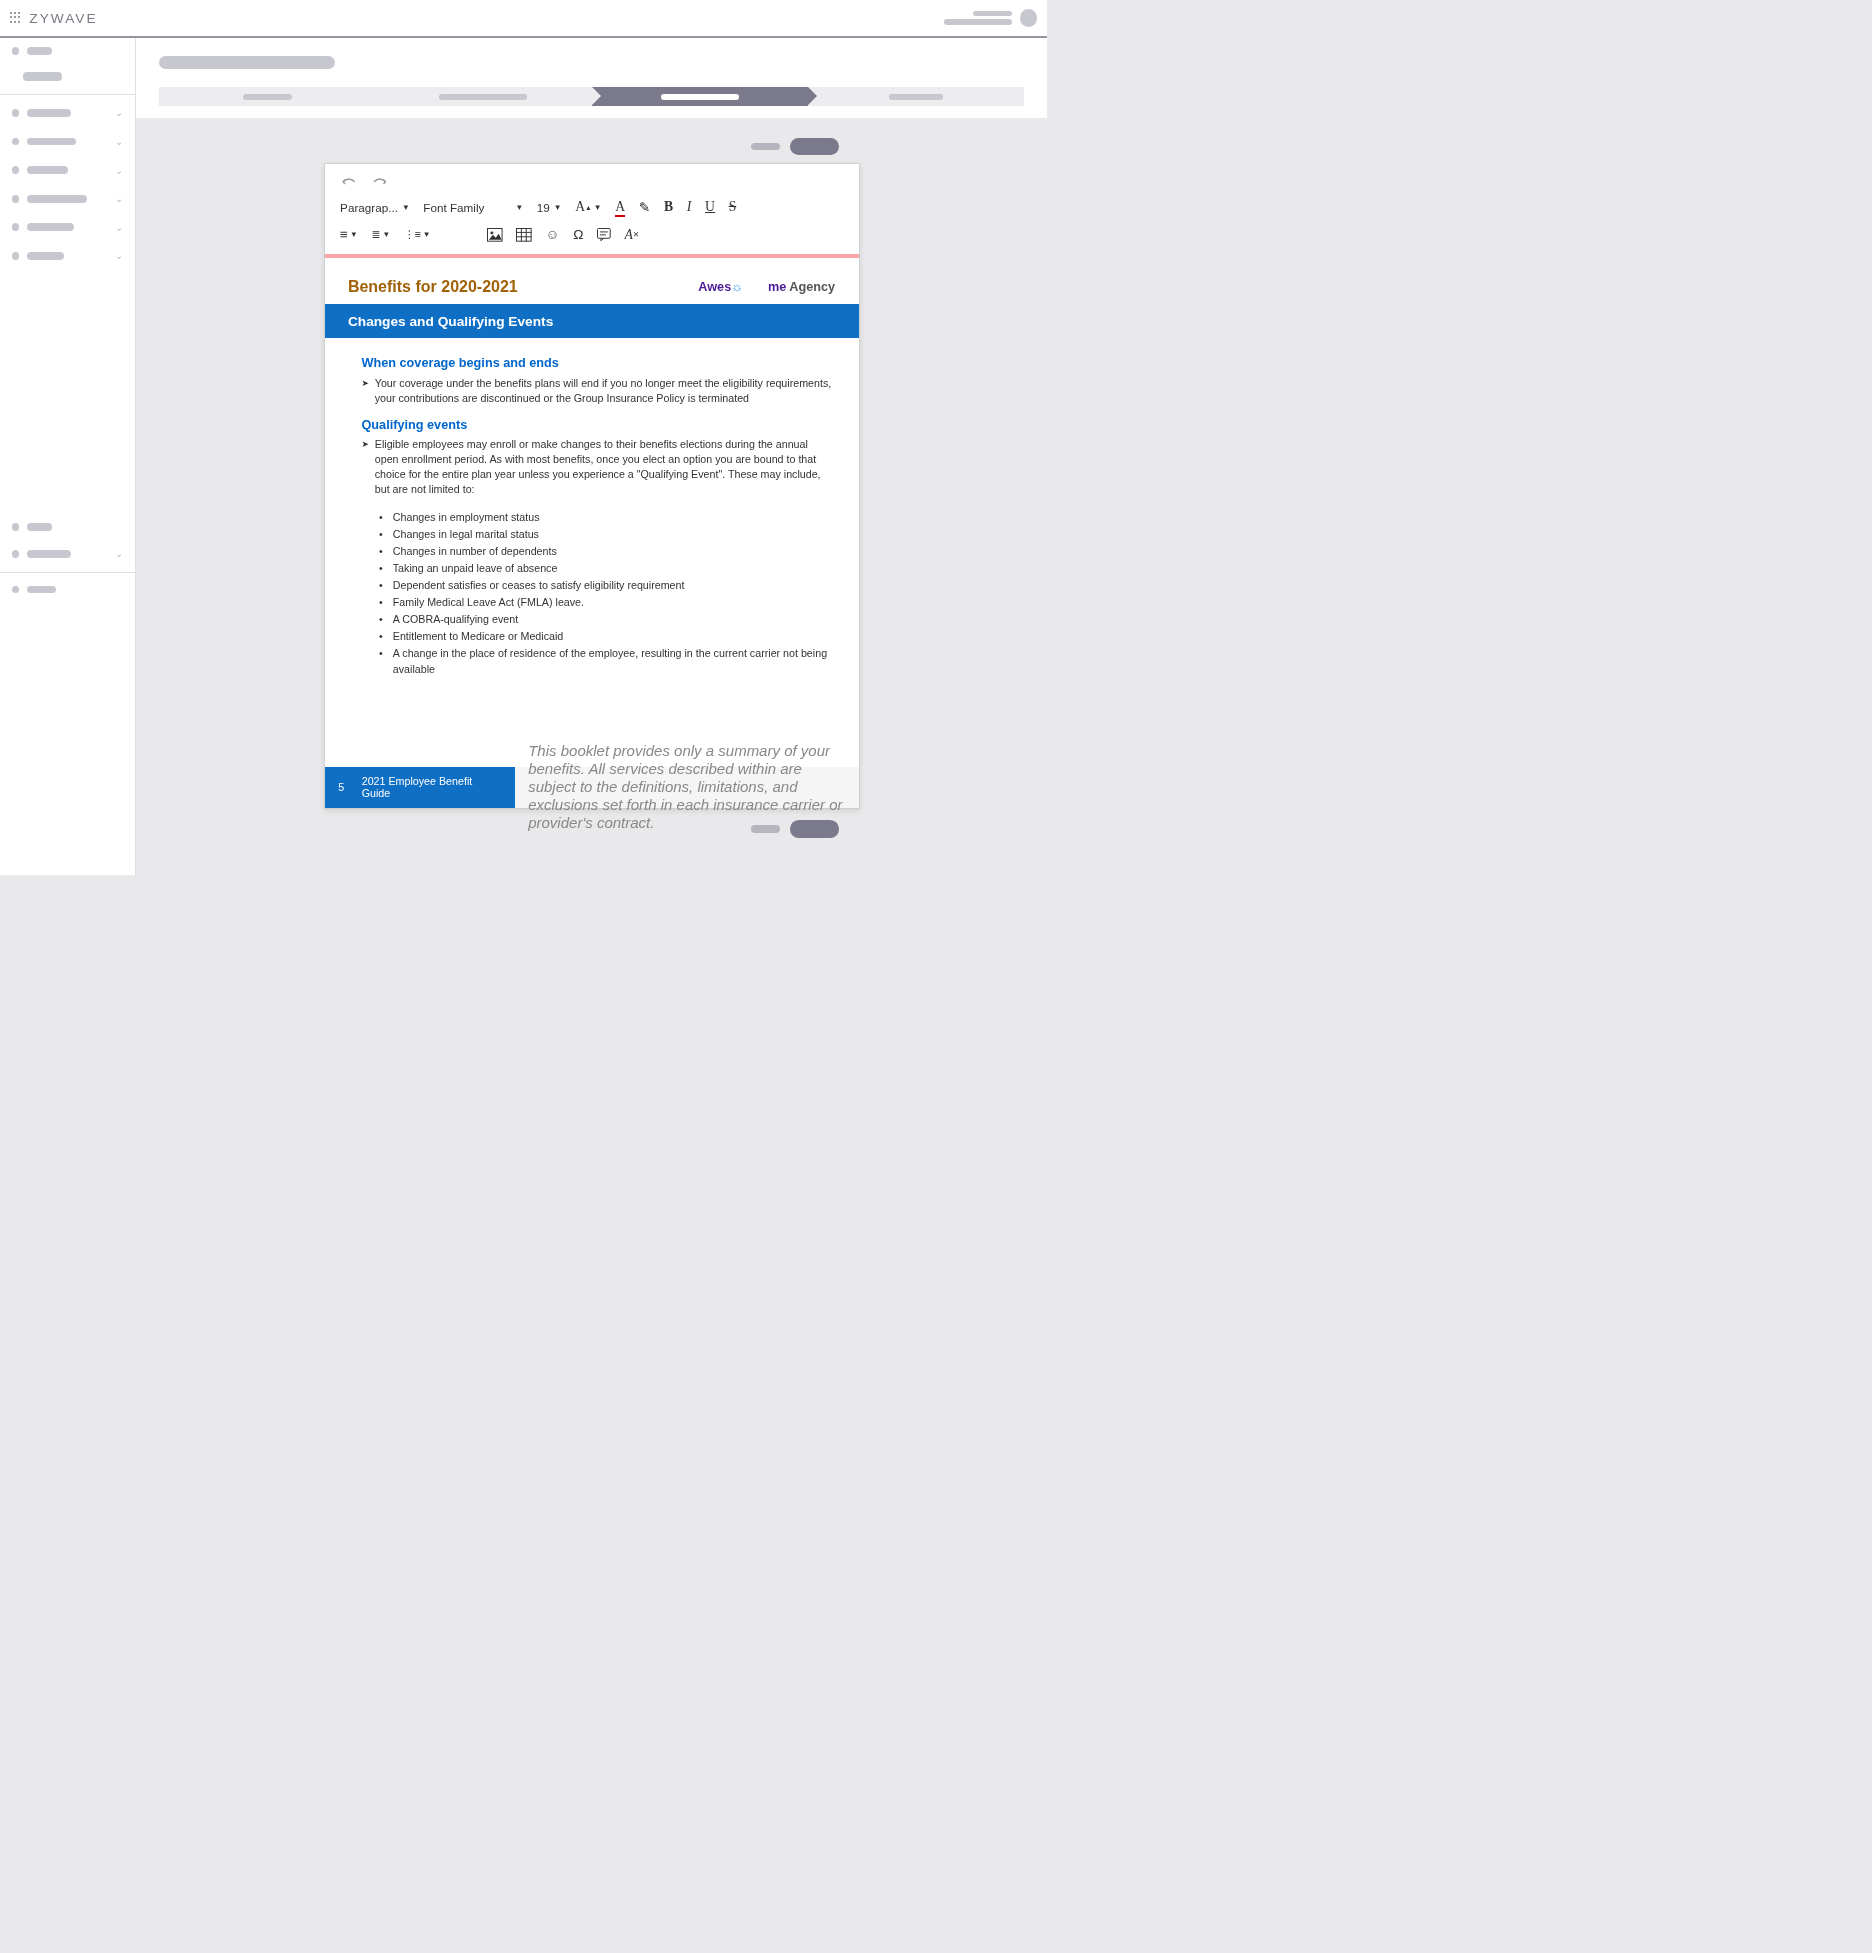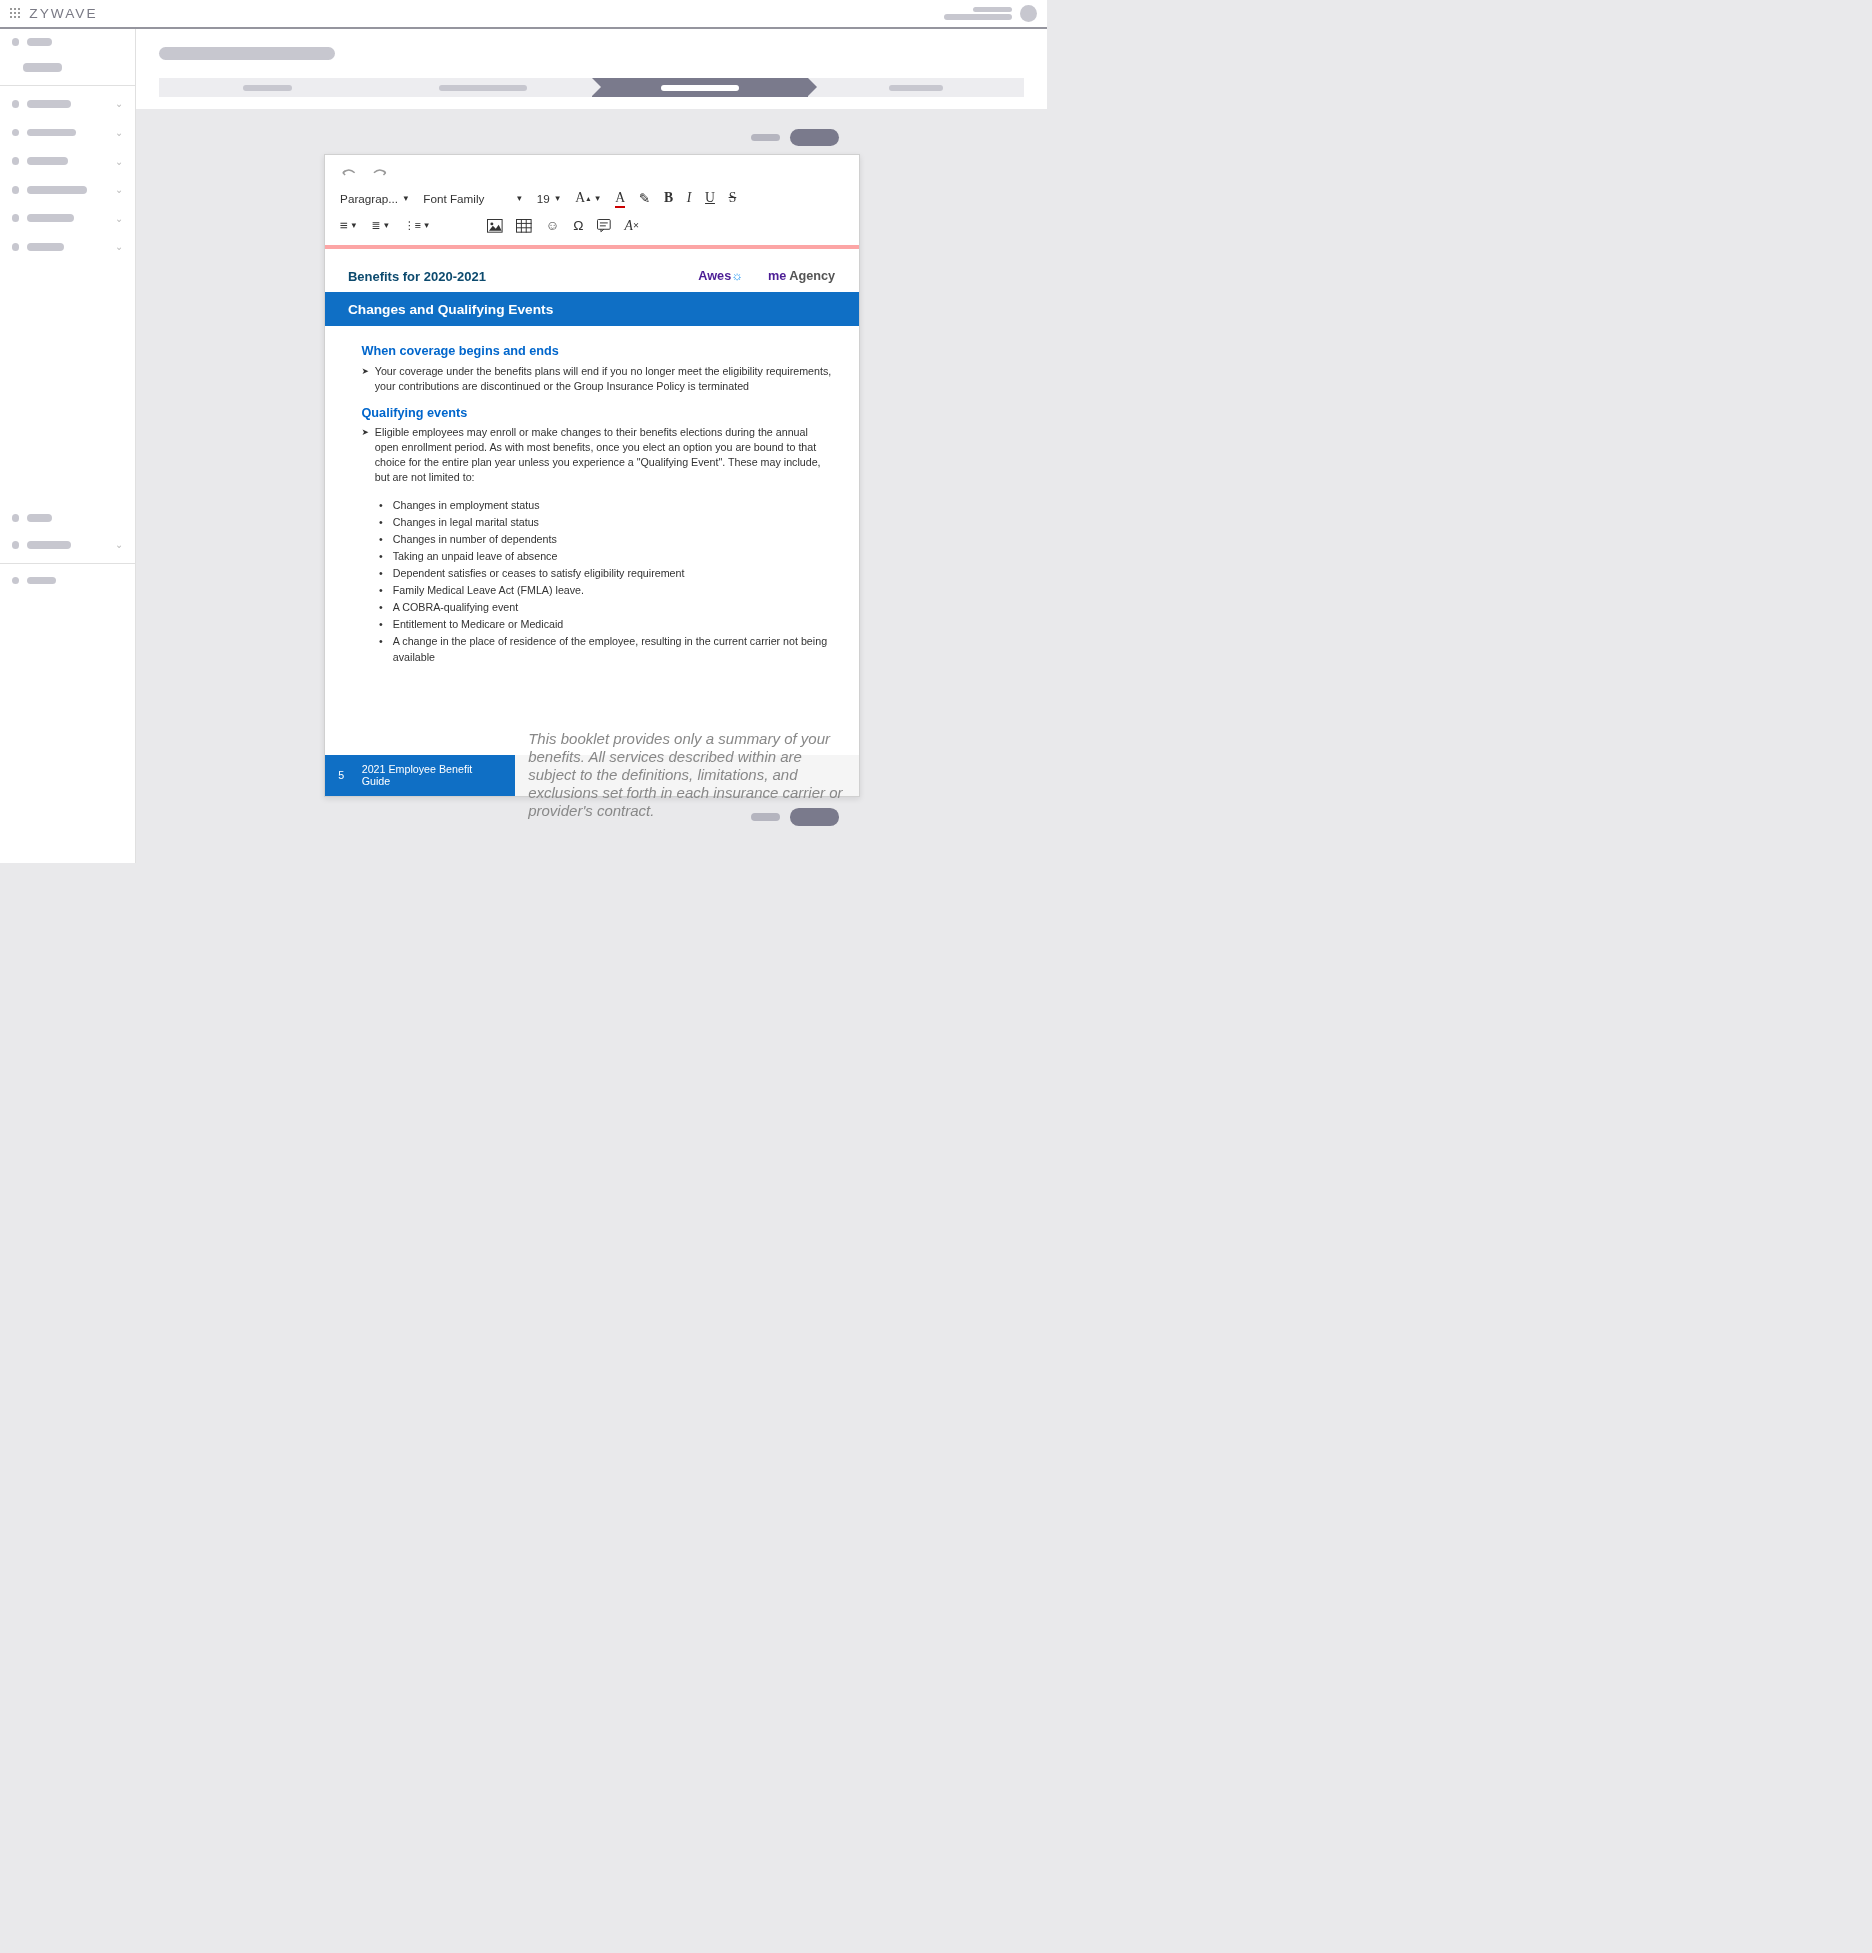--- a/index.html
+++ b/index.html
@@ -1,19 +1,19 @@
 <!DOCTYPE html>
 <html><head>
 <meta charset="utf-8">
 <style>
 * { margin: 0; padding: 0; box-sizing: border-box; }
 body { font-family: Arial, sans-serif; background: #e9e9eb; width: 1047px; }
 
 
-.topbar { background: #fff; height: 29px; border-bottom: 2.9px solid #95959e; display: flex; align-items: center; padding: 0 9.8px; justify-content: space-between; }
+.topbar { background: #fff; height: 38px; border-bottom: 2.9px solid #95959e; display: flex; align-items: center; padding: 0 9.8px; justify-content: space-between; }
 .topbar-left { display: flex; align-items: center; gap: 7.8px; }
 .grid-icon { width: 11.7px; height: 11.7px; display: grid; grid-template-columns: repeat(3,1fr); grid-template-rows: repeat(3,1fr); gap: 1px; }
 .grid-icon span { background: #999; width: 2px; height: 2px; }
 .logo { font-size: 13.7px; color: #7a7a85; letter-spacing: 2px; font-weight: 300; }
 .topbar-right { display: flex; align-items: center; gap: 7.8px; }
 .pill-sm { background: #c7c7cf; border-radius: 5.9px; }
 .avatar { width: 17.6px; height: 17.6px; background: #c7c7cf; border-radius: 50%; }
 
 
 .layout { display: flex; }
@@ -49,21 +49,21 @@
 .toolbar-row { display: flex; align-items: center; gap: 13.7px; margin-bottom: 11.7px; flex-wrap: wrap; }
 .toolbar-row:last-child { margin-bottom: 0; }
 .tb-btn { color: #333; font-size: 13.7px; cursor: pointer; display: inline-flex; align-items: center; }
 .tb-sel { font-size: 11.7px; color: #333; display: inline-flex; align-items: center; gap: 2px; }
 .caret { font-size: 7.8px; margin-left: 2px; }
 .undo-redo svg { width: 17.6px; height: 11.7px; }
 
 
 .doc { }
 .doc-header { display: flex; justify-content: space-between; align-items: center; padding: 19.5px 23.4px 7.8px; }
-.doc-title-blue { color: #0c4a6e; font-weight: bold; font-size: 13px; }
+.doc-title-blue { color: #a16207; font-weight: bold; font-size: 16px; }
 .agency { font-size: 12.7px; font-weight: bold; }
 .agency .aw { color: #4c1d95; margin-left: 25px; }
 .agency .dot-o { color: #2196f3; }
 .agency .ag { color: #555; }
 
 .hero { position: relative; height: 161px; overflow: hidden; }
 .hero-bg { position: absolute; inset: 0; background: linear-gradient(180deg, #d4c8b8 0%, #b8a890 40%, #c8b8a0 100%); }
 .hero-people {
   position: absolute;
   inset: 0;

